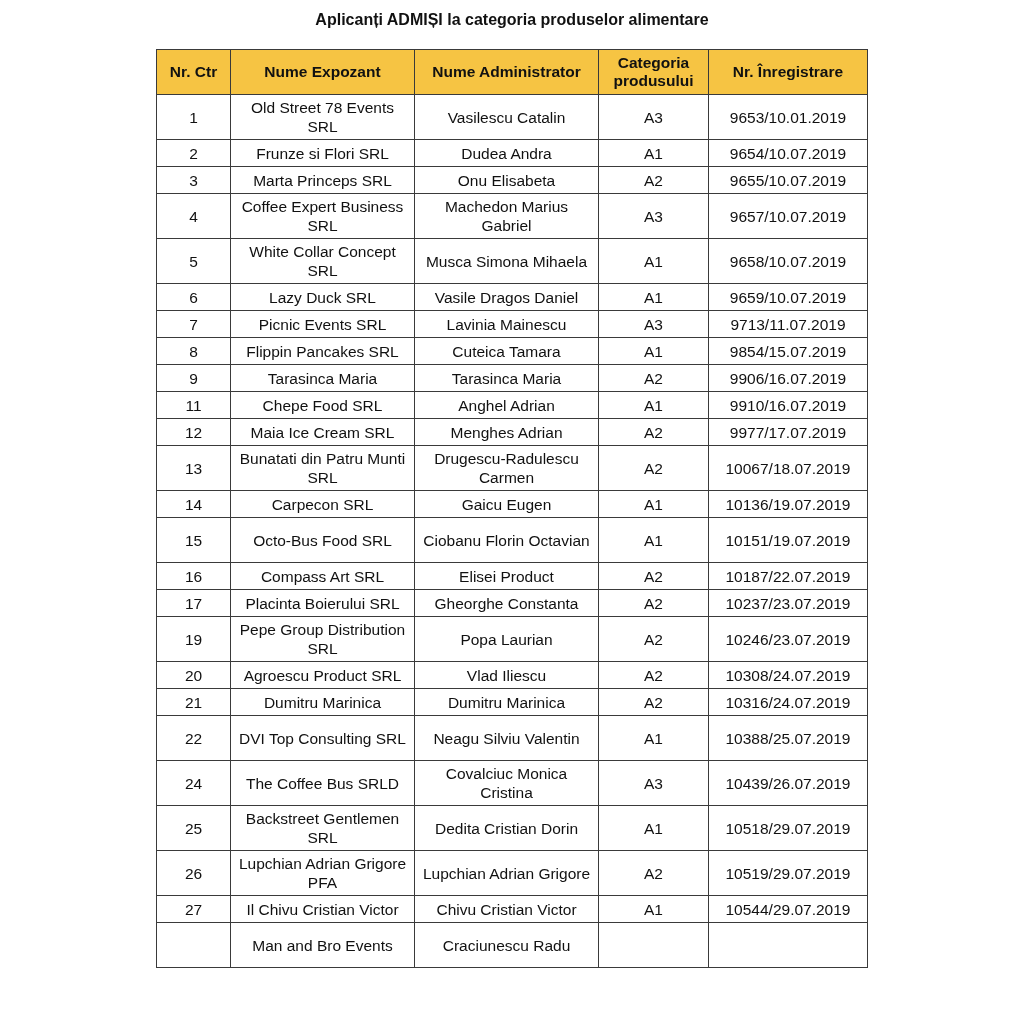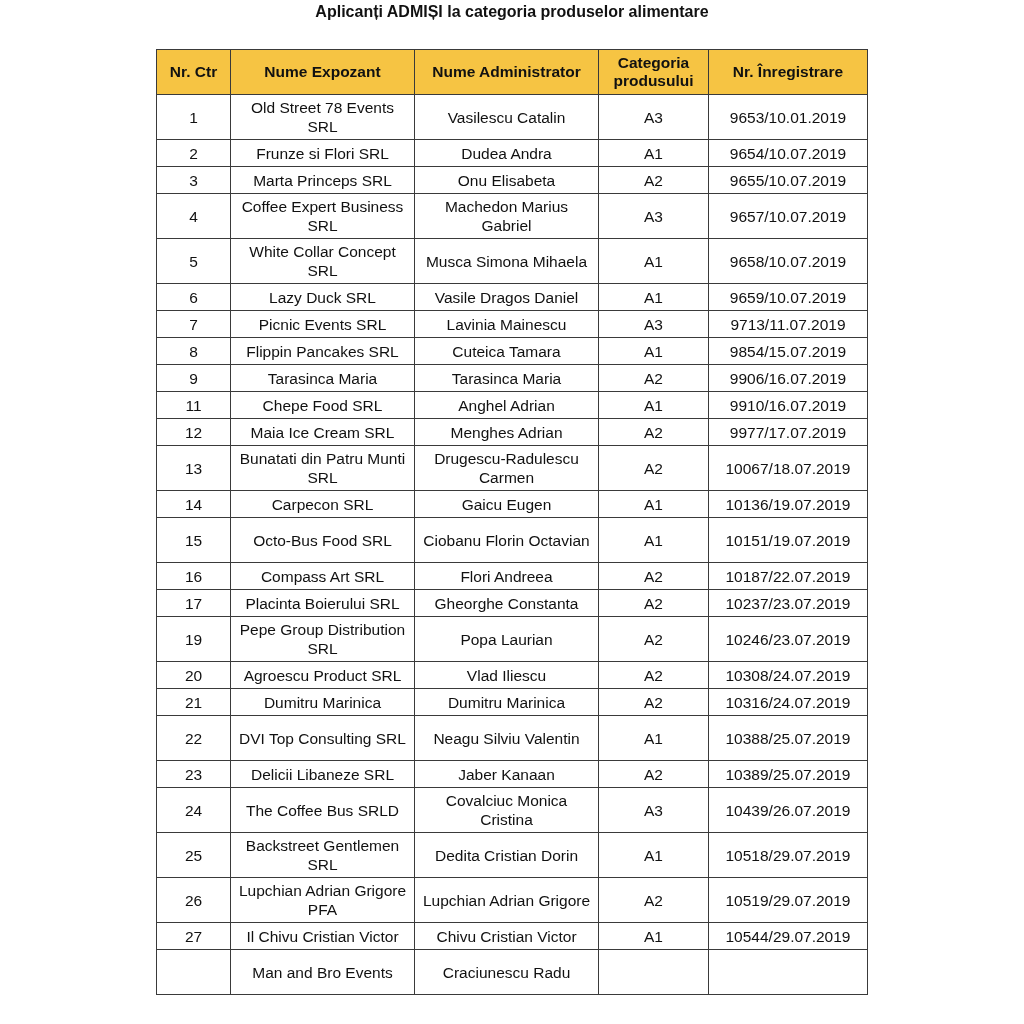--- a/index.html
+++ b/index.html
@@ -10,21 +10,21 @@
     body {
       width: 1024px;
       height: 1024px;
       overflow: hidden;
       position: relative;
       font-family: "Liberation Sans", sans-serif;
       color: #111111;
     }
     .doc-title {
       position: absolute;
-      top: 0;
+      top: 8px;
       left: 0;
       width: 1024px;
       text-align: center;
       font-size: 16px;
       font-weight: bold;
       line-height: 22px;
       padding-top: 1px;
     }
     table.admitted {
       position: absolute;
@@ -177,21 +177,21 @@
       <tr class="tall">
         <td>15</td>
         <td>Octo-Bus Food SRL</td>
         <td>Ciobanu Florin Octavian</td>
         <td>A1</td>
         <td>10151/19.07.2019</td>
       </tr>
       <tr>
         <td>16</td>
         <td>Compass Art SRL</td>
-        <td>Flori Andreea</td>
+        <td>Elisei Product</td>
         <td>A2</td>
         <td>10187/22.07.2019</td>
       </tr>
       <tr>
         <td>17</td>
         <td>Placinta Boierului SRL</td>
         <td>Gheorghe Constanta</td>
         <td>A2</td>
         <td>10237/23.07.2019</td>
       </tr>
@@ -215,27 +215,20 @@
         <td>Dumitru Marinica</td>
         <td>A2</td>
         <td>10316/24.07.2019</td>
       </tr>
       <tr class="tall">
         <td>22</td>
         <td>DVI Top Consulting SRL</td>
         <td>Neagu Silviu Valentin</td>
         <td>A1</td>
         <td>10388/25.07.2019</td>
-      </tr>
-      <tr>
-        <td>23</td>
-        <td>Delicii Libaneze SRL</td>
-        <td>Jaber Kanaan</td>
-        <td>A2</td>
-        <td>10389/25.07.2019</td>
       </tr>
       <tr class="tall">
         <td>24</td>
         <td>The Coffee Bus SRLD</td>
         <td>Covalciuc Monica Cristina</td>
         <td>A3</td>
         <td>10439/26.07.2019</td>
       </tr>
       <tr class="tall">
         <td>25</td>

